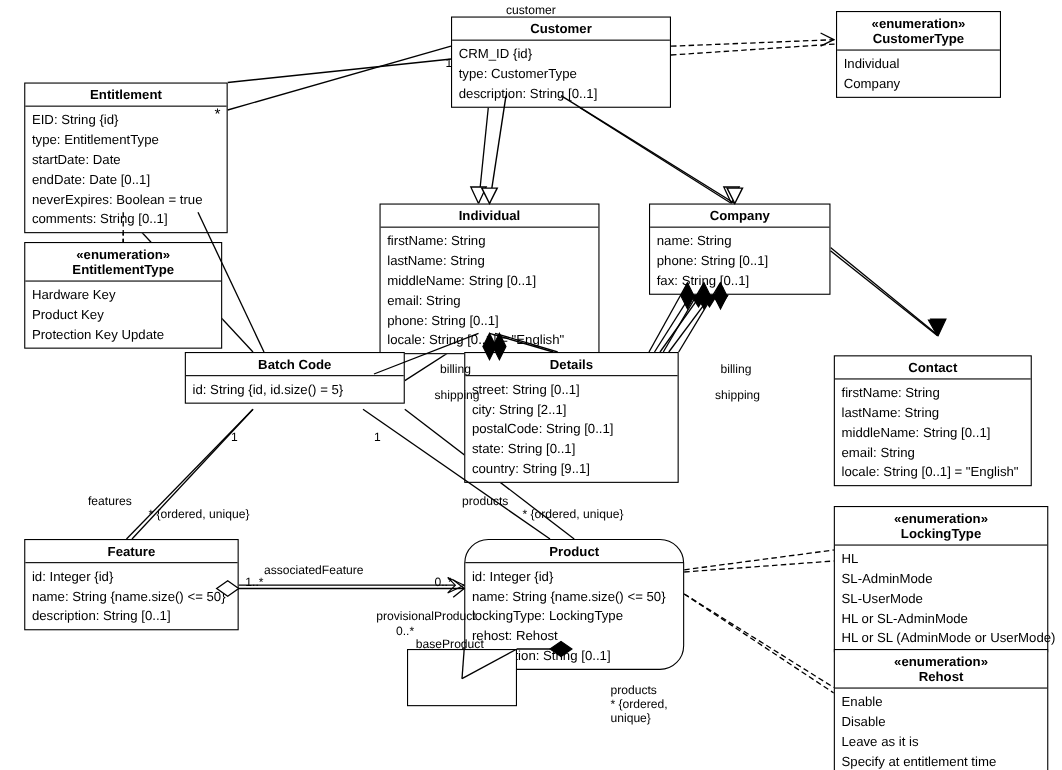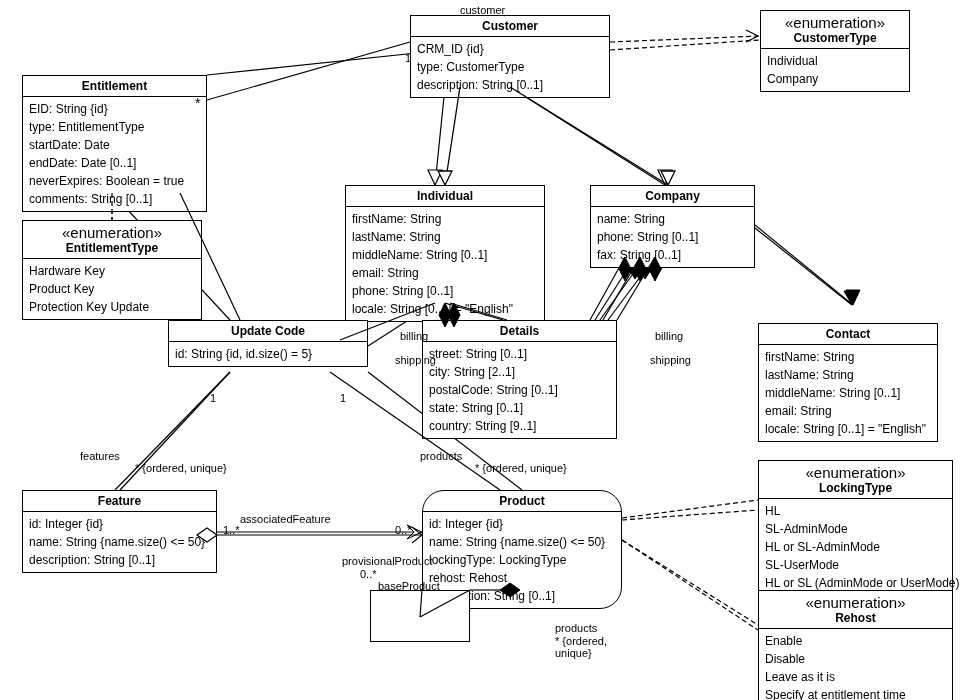--- a/index.html
+++ b/index.html
@@ -23,23 +23,23 @@
       border: 1.5px solid #000;
       background: #fff;
     }
     .uml-box .title-row {
       border-bottom: 1.5px solid #000;
       padding: 3px 6px;
       text-align: center;
       font-weight: bold;
     }
     .uml-box .title-row .stereotype {
-      font-weight: normal;
+      font-weight: bold;
       font-style: normal;
-      font-size: 15px;
+      font-size: 12px;
       display: block;
     }
     .uml-box .body {
       padding: 3px 6px;
     }
     .uml-box .body .attr {
       line-height: 1.5;
       white-space: nowrap;
     }
     svg.lines {
@@ -180,21 +180,21 @@
     </div>
     <div class="body">
       <div class="attr">name: String</div>
       <div class="attr">phone: String [0..1]</div>
       <div class="attr">fax: String [0..1]</div>
     </div>
   </div>
 
   <div class="uml-box" style="left:168px;top:320px;width:200px;">
     <div class="title-row">
-      <span>Update Code</span>
+      <span>Batch Code</span>
     </div>
     <div class="body">
       <div class="attr">id: String {id, id.size() = 5}</div>
     </div>
   </div>
 
   <div class="uml-box" style="left:422px;top:320px;width:195px;">
     <div class="title-row">
       <span>Details</span>
     </div>
@@ -245,22 +245,22 @@
   </div>
 
   <div class="uml-box" style="left:758px;top:460px;width:195px;">
     <div class="title-row">
       <span class="stereotype">«enumeration»</span>
       <span>LockingType</span>
     </div>
     <div class="body">
       <div class="attr">HL</div>
       <div class="attr">SL-AdminMode</div>
+      <div class="attr">SL-UserMode</div>
       <div class="attr">HL or SL-AdminMode</div>
-      <div class="attr">SL-UserMode</div>
       <div class="attr">HL or SL (AdminMode or UserMode)</div>
     </div>
   </div>
 
   <div class="uml-box" style="left:758px;top:590px;width:195px;">
     <div class="title-row">
       <span class="stereotype">«enumeration»</span>
       <span>Rehost</span>
     </div>
     <div class="body">

